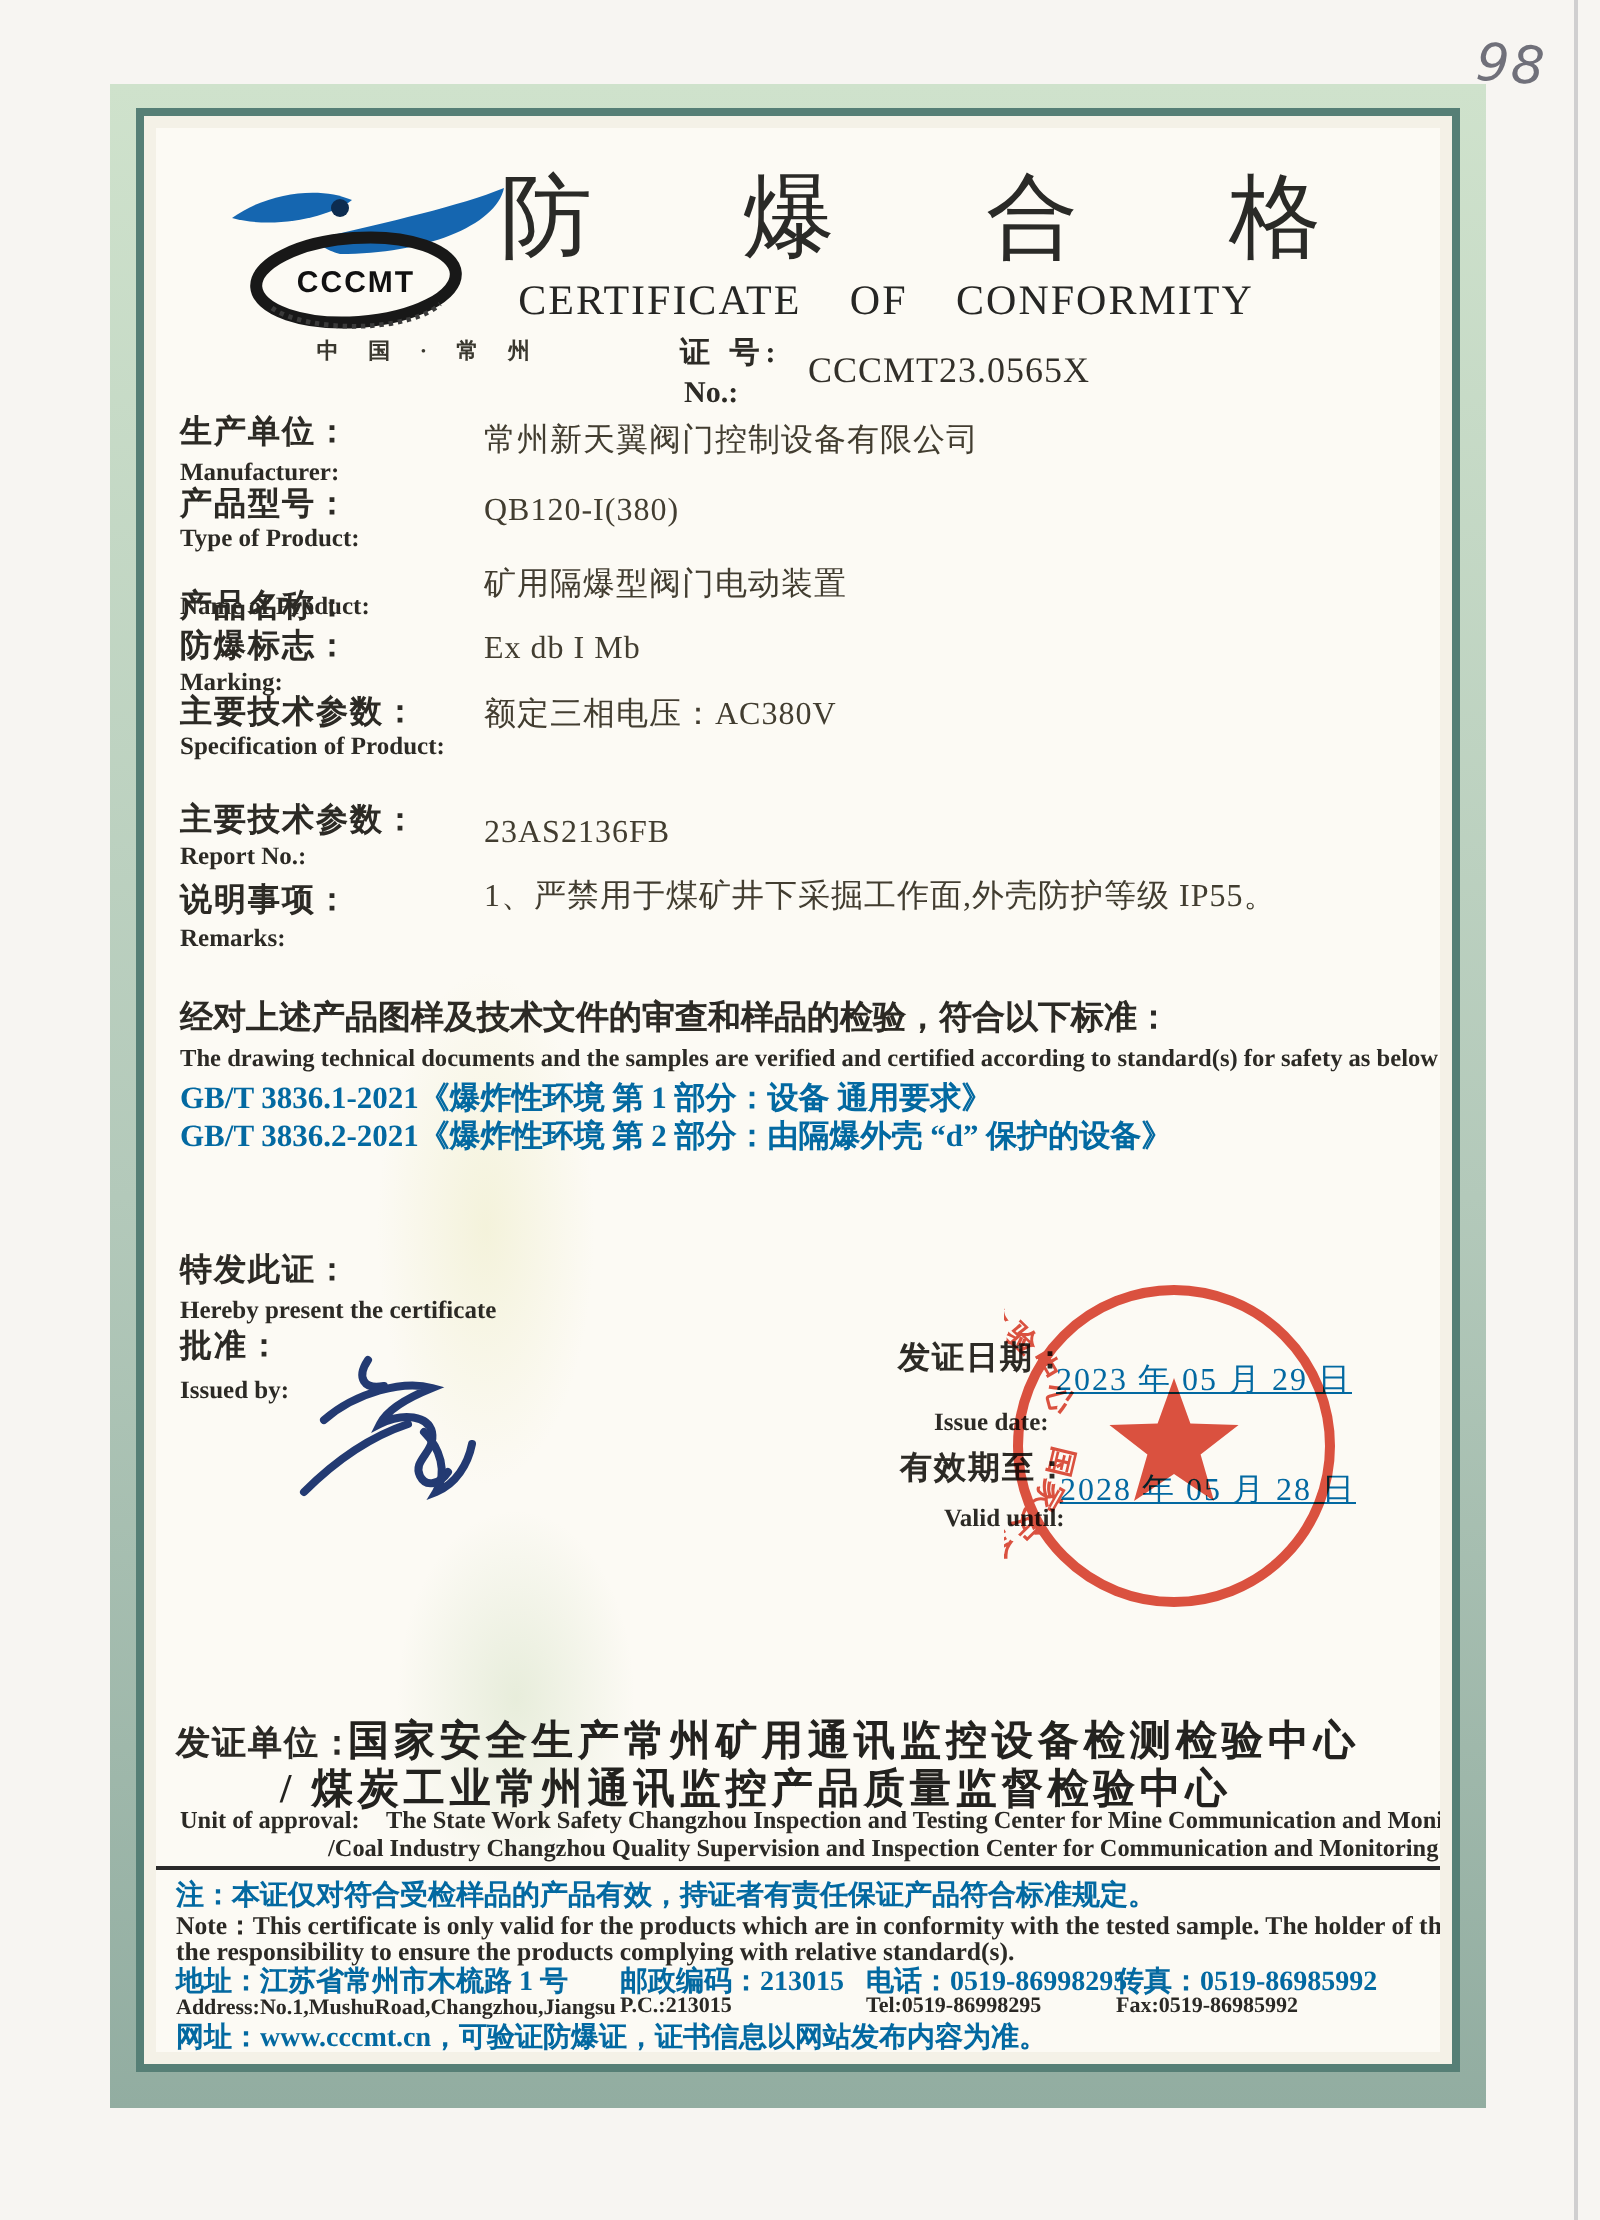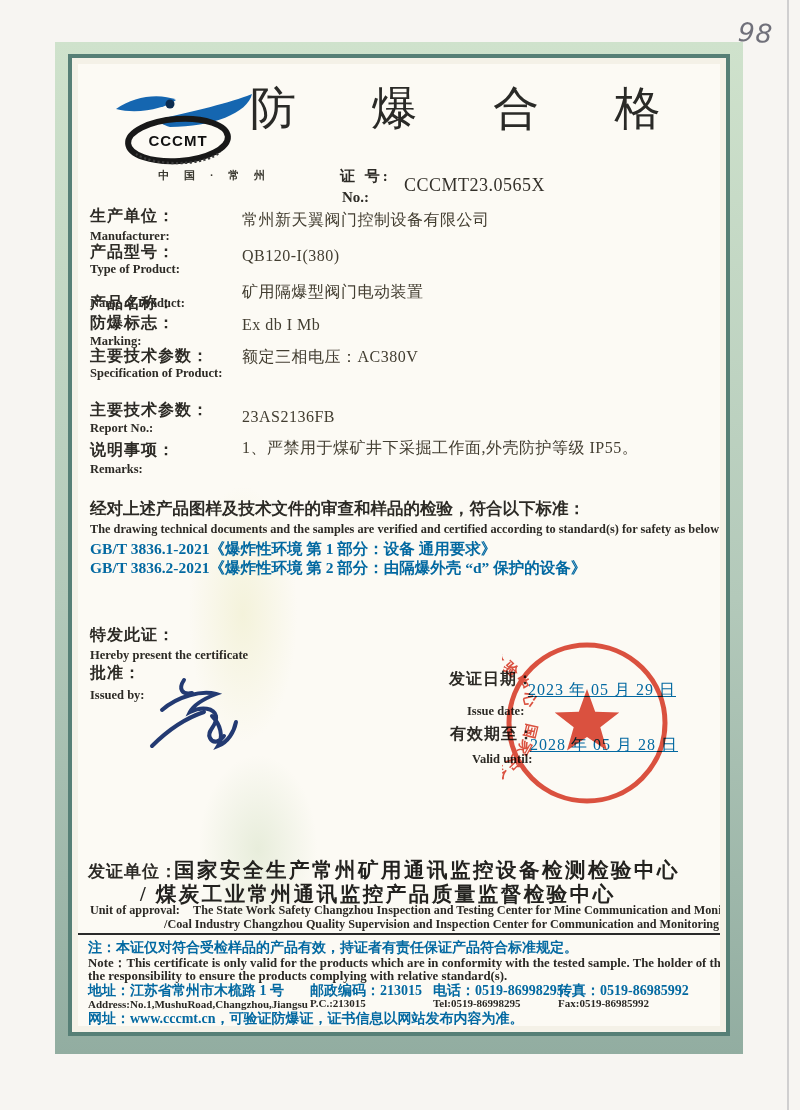--- a/index.html
+++ b/index.html
@@ -67,20 +67,21 @@
           <path d="M16,17 C34,4 60,1 76,8 C66,16 38,23 16,17 Z" fill="#1566b0"></path>
           <circle cx="70" cy="12" r="4.5" fill="#0d2c50"></circle>
           <path d="M60,27 C94,19 130,11 152,2 C148,21 112,35 70,35 C63,33 58,30 60,27 Z" fill="#1566b0"></path>
           <ellipse cx="78" cy="48" rx="50" ry="21" fill="none" stroke="#181818" stroke-width="6" transform="rotate(-4 78 48)"></ellipse>
           <path d="M36,62 A46,17 0 0 0 120,60" fill="none" stroke="#3a3a3a" stroke-width="2.4" stroke-dasharray="2.2,2.4"></path>
           <text x="78" y="54" text-anchor="middle" font-family="Liberation Sans, sans-serif" font-size="15" font-weight="bold" fill="#111" letter-spacing="1">CCCMT</text>
         </svg>
         <div class="abs logo-region">中 国 · 常 州</div>
 
         <div class="abs title-cn">防 爆 合 格 证</div>
+        <div class="abs title-en">CERTIFICATE OF CONFORMITY</div>
         <span class="abs certno-cn">证 号:</span>
         <span class="abs certno-en">No.:</span>
         <span class="abs certno-val">CCCMT23.0565X</span>
 
         <span class="abs lcn" style="left:12px;top:142px">生产单位：</span>
         <span class="abs len" style="left:12px;top:165px">Manufacturer:</span>
         <span class="abs val" style="left:164px;top:146px">常州新天翼阀门控制设备有限公司</span>
 
         <span class="abs lcn" style="left:12px;top:178px">产品型号：</span>
         <span class="abs len" style="left:12px;top:198px">Type of Product:</span>

